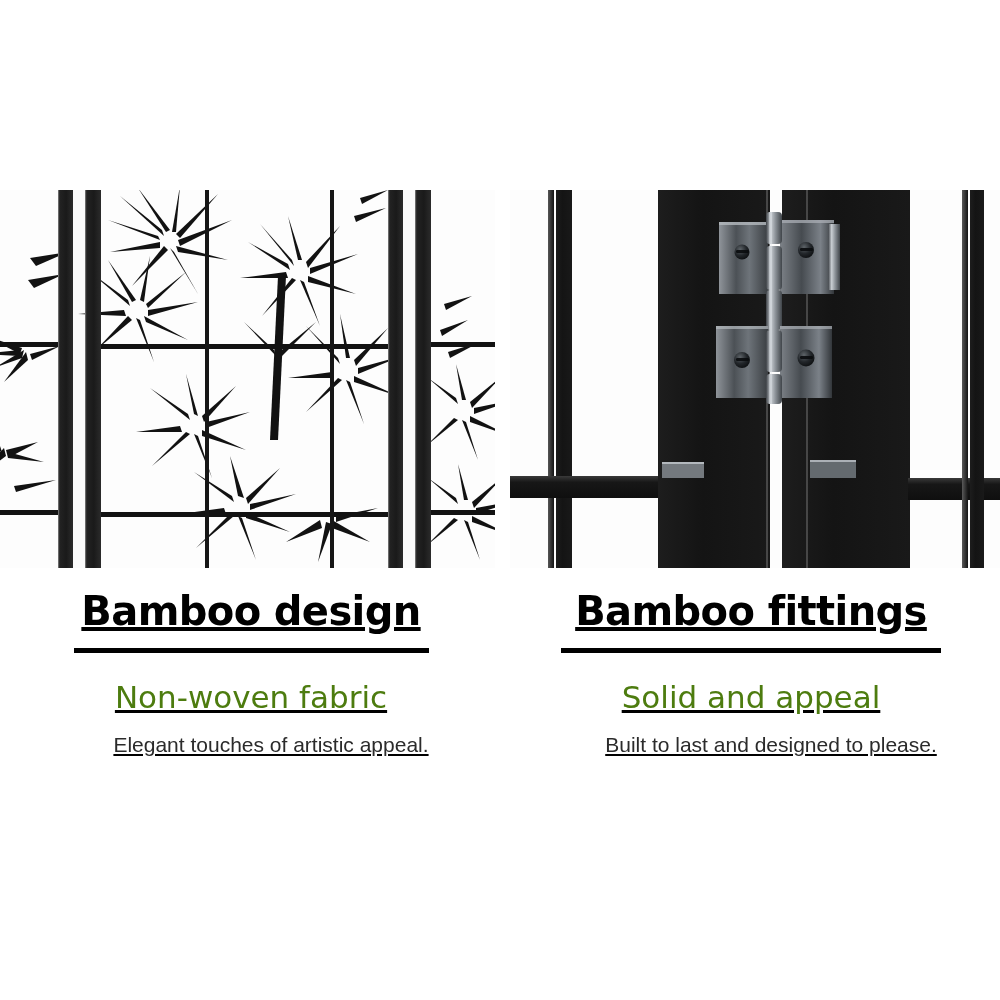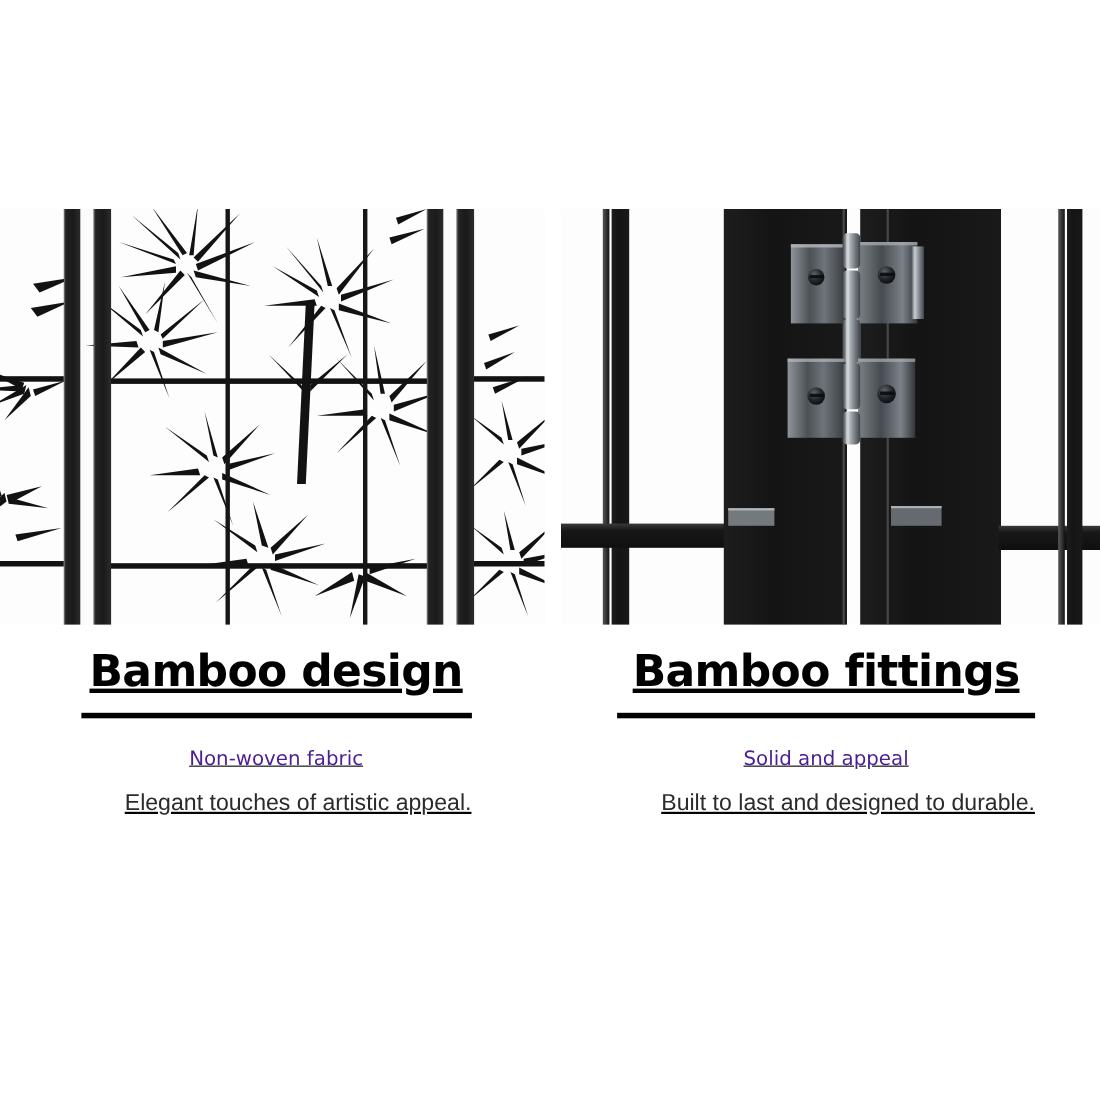--- a/index.html
+++ b/index.html
@@ -149,22 +149,22 @@
     height: 5px;
     background: #000000;
     margin: 16px auto 0 auto;
     width: 355px;
   }
   .panel.right .rule { width: 380px; }
 
   .subhead {
     font-family: "DejaVu Sans", sans-serif;
     font-weight: normal;
-    font-size: 18px;
-    color: #4c1d95;
+    font-size: 31px;
+    color: #4d7c0f;
     margin: 26px 0 0 0;
     white-space: nowrap;
   }
 
   .blurb {
     font-family: "Liberation Sans", sans-serif;
     font-weight: normal;
     font-size: 21px;
     color: #2b2b2b;
     margin: 18px 0 0 0;
@@ -428,18 +428,18 @@
               <rect x="300" y="270" width="46" height="2" fill="#c3c8cd" opacity="0.75"></rect>
             </g>
           </svg>
         </div>
       </div>
 
       <div class="textblock">
         <h2 class="headline">Bamboo fittings</h2>
         <div class="rule"></div>
         <p class="subhead">Solid and appeal</p>
-        <p class="blurb">Built to last and designed to durable.</p>
+        <p class="blurb">Built to last and designed to please.</p>
       </div>
     </div>
 
   </div>
 </div>
 
 </body></html>

